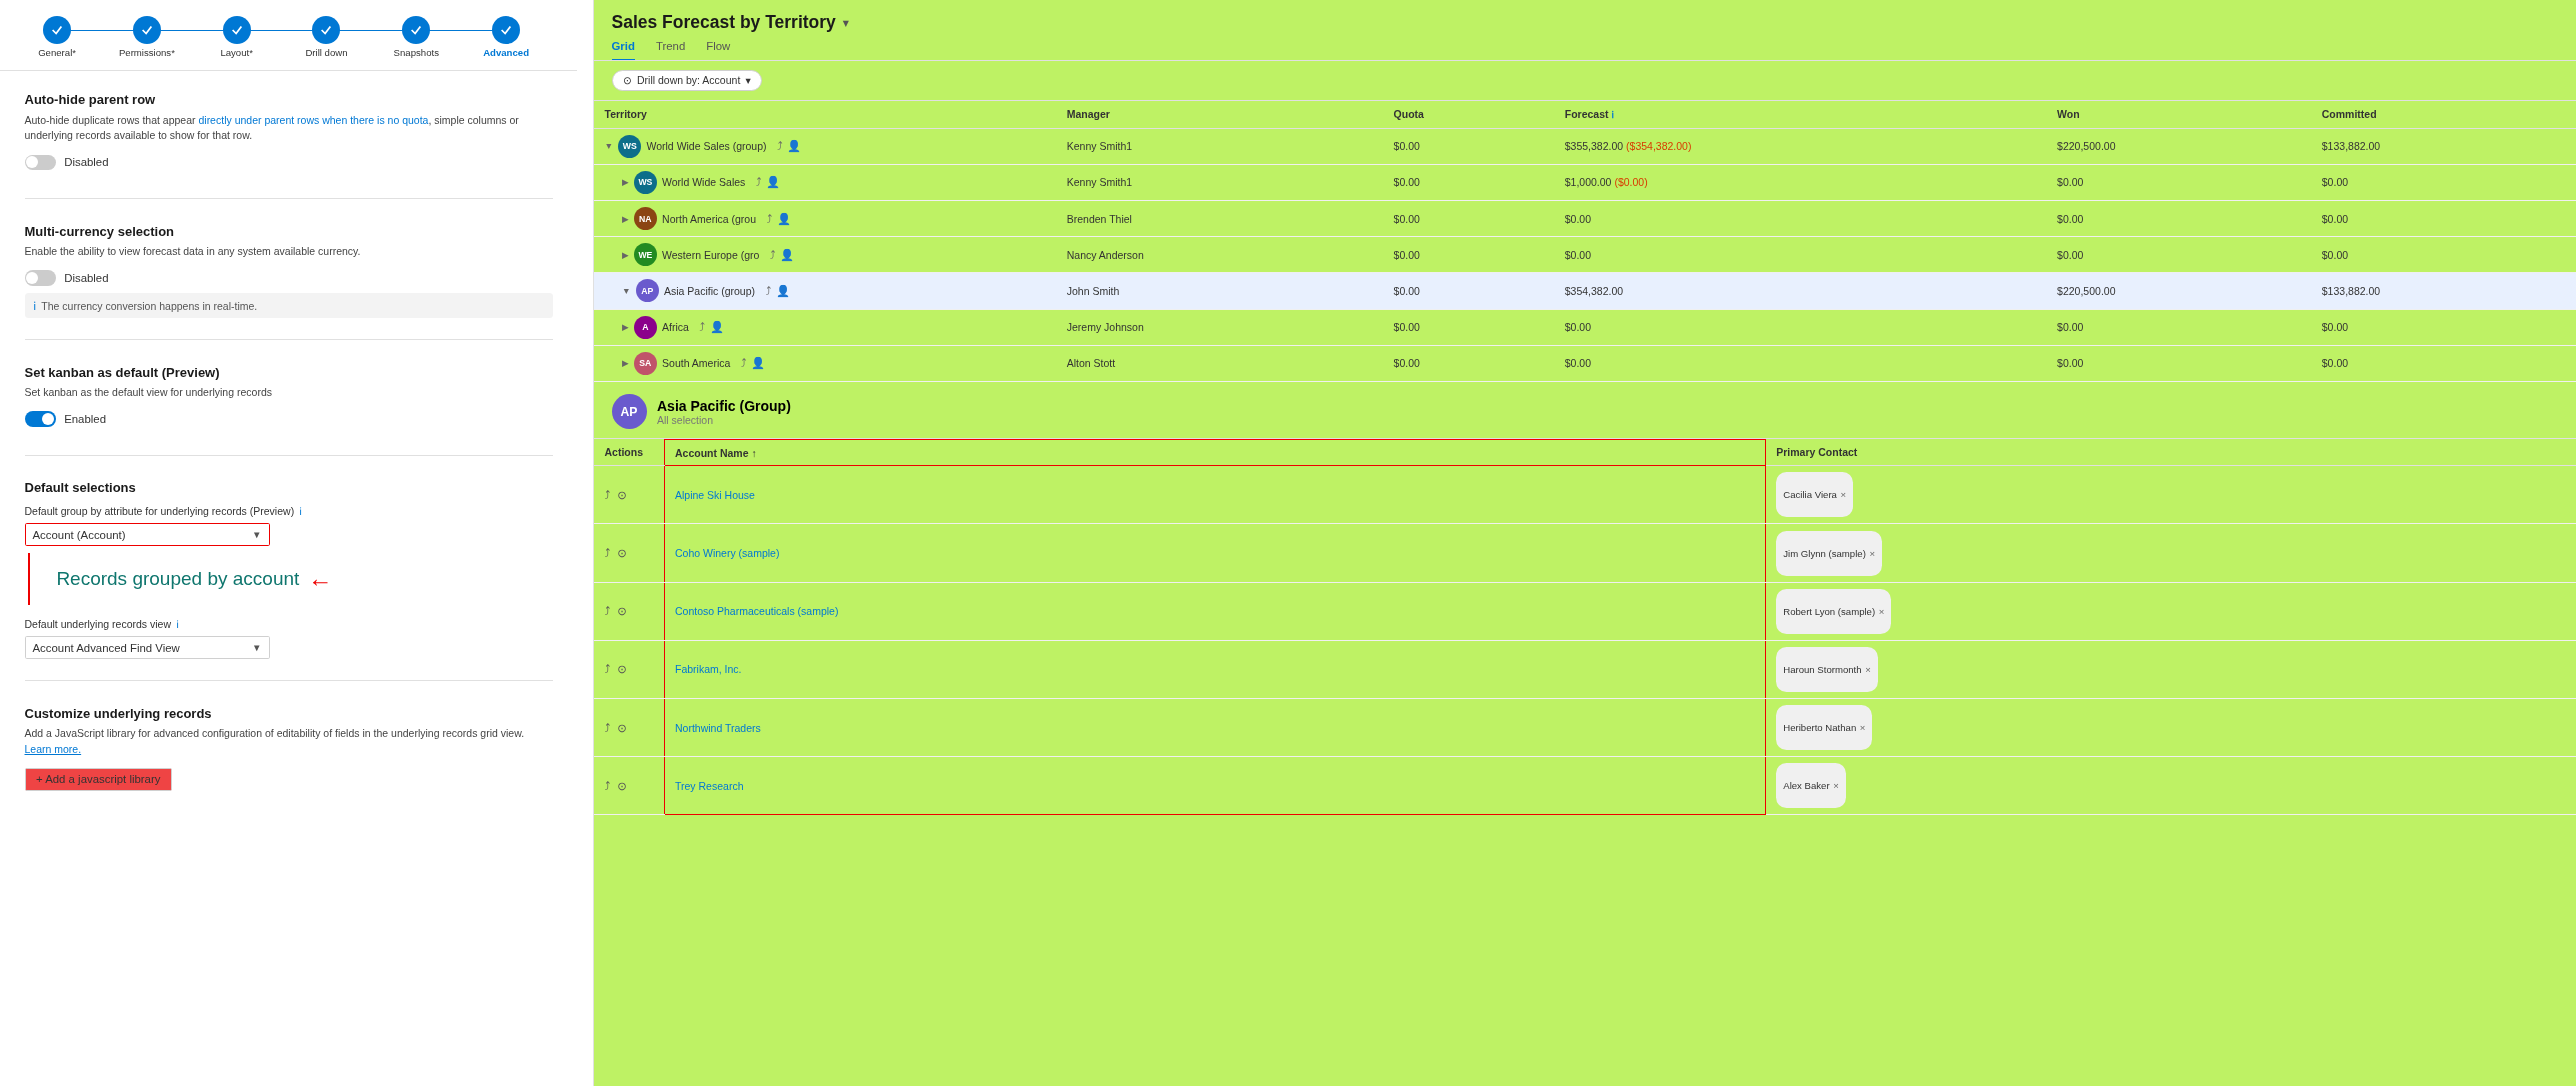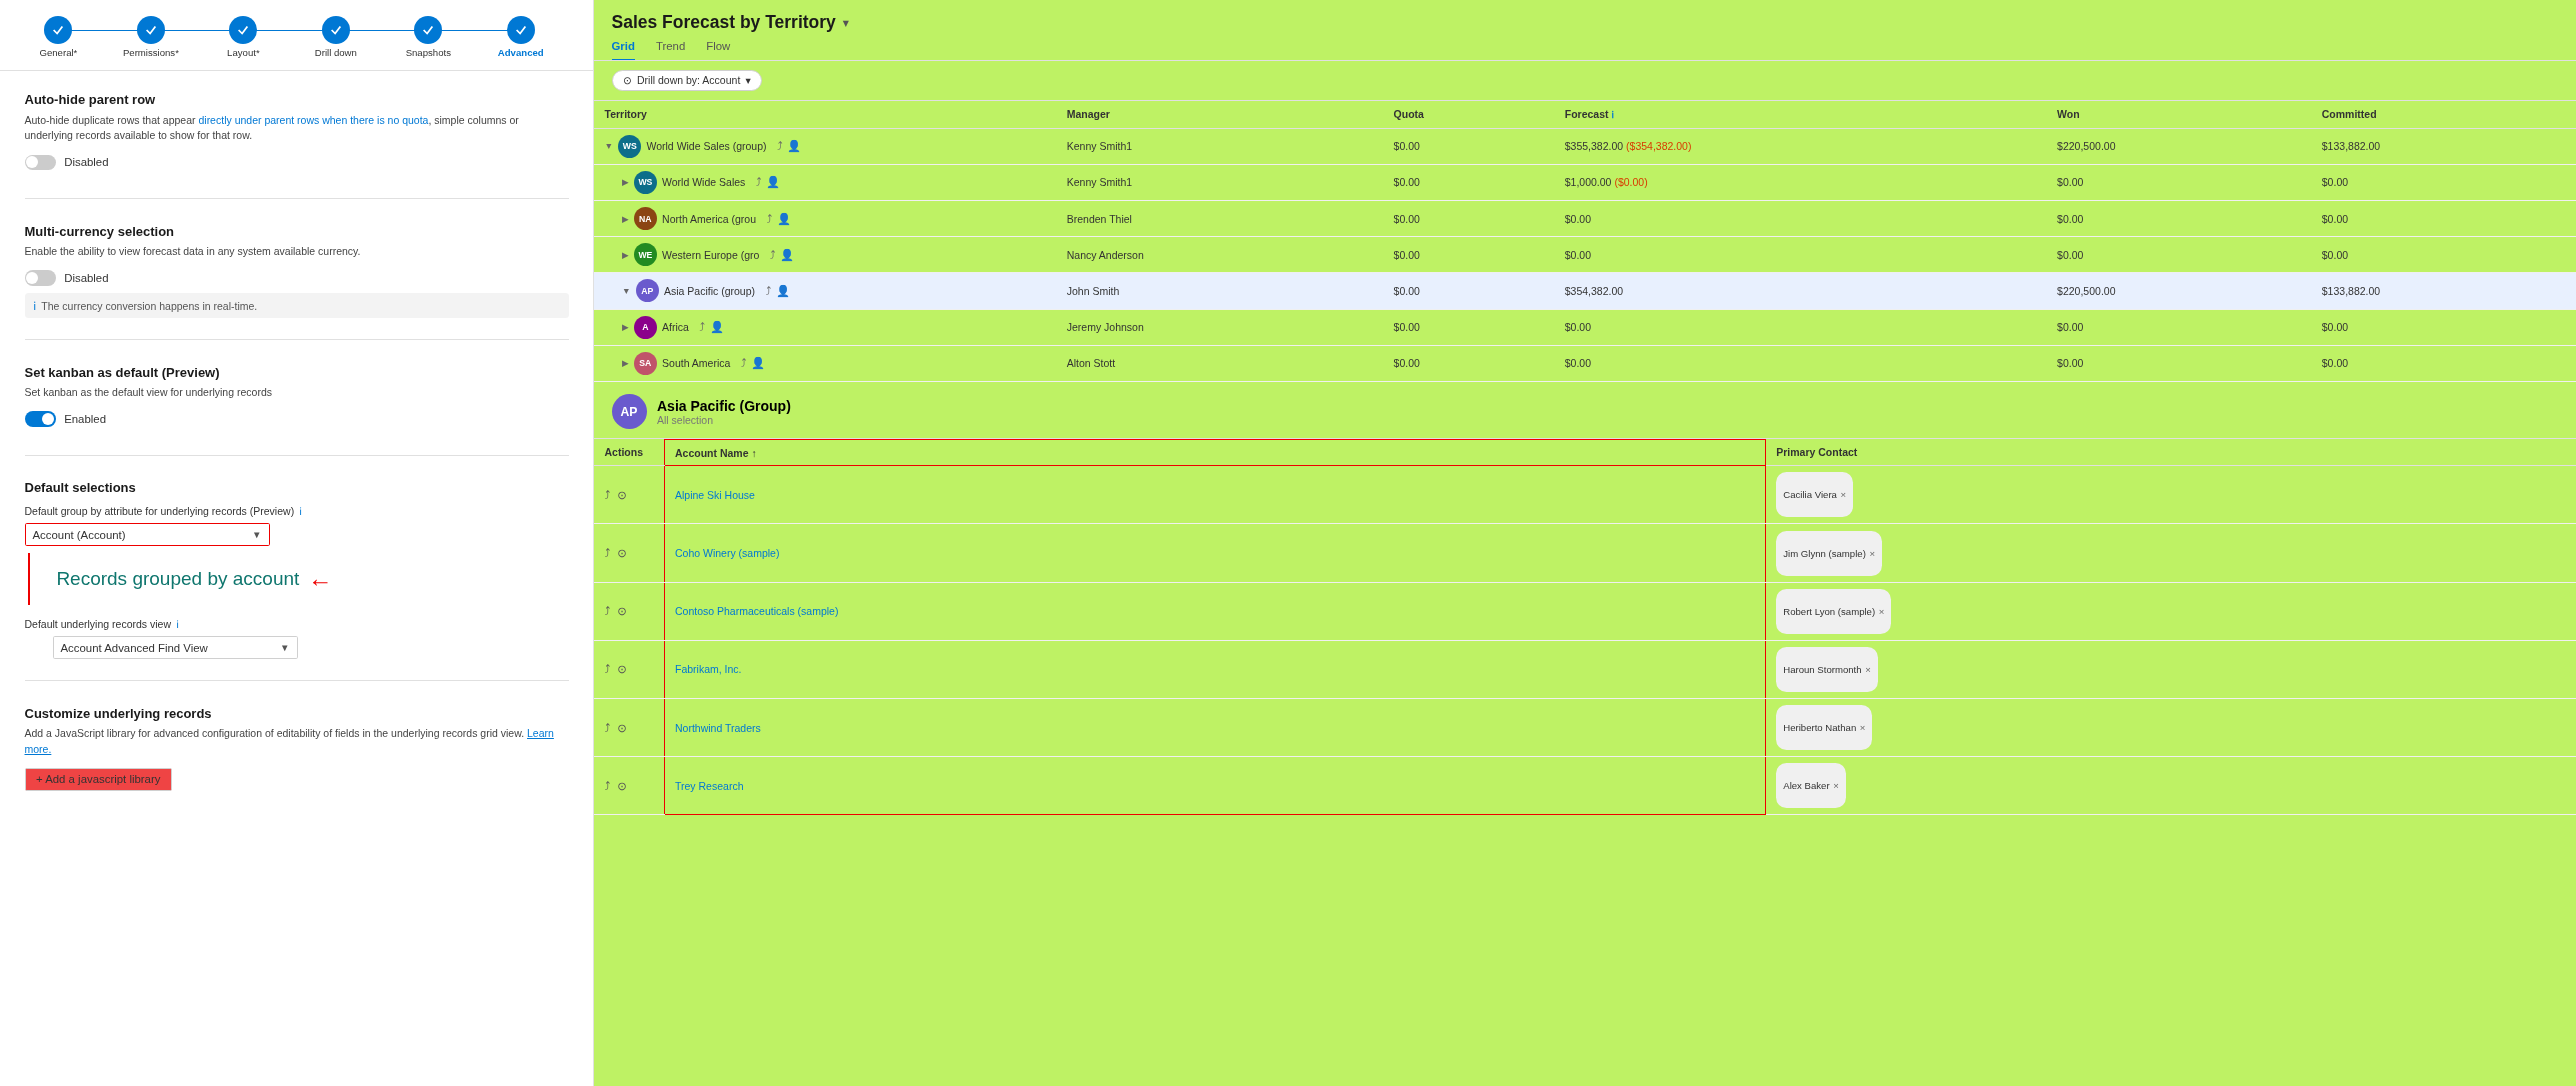--- a/index.html
+++ b/index.html
@@ -4,21 +4,21 @@
   <style>
     * { box-sizing: border-box; margin: 0; padding: 0; }
     body { font-family: 'Segoe UI', sans-serif; font-size: 11.4px; background: #fff; display: flex; height: 100vh; overflow: hidden; }
 
     
     .left-panel {
       width: 594px;
       min-width: 594px;
       border-right: 0.9px solid #e0e0e0;
       overflow-y: auto;
-      padding: 0 0 35px 0;
+      padding: 0 16px 35px 0;
     }
 
     
     .wizard-steps {
       display: flex;
       align-items: center;
       padding: 15.7px 26px 12.2px 12.2px;
       border-bottom: 0.9px solid #e0e0e0;
       gap: 0;
     }
@@ -147,21 +147,21 @@
       padding: 4.4px 7px;
       font-size: 11.4px;
       display: flex;
       align-items: center;
       justify-content: space-between;
       cursor: pointer;
       background: #fff;
       color: #333;
       position: relative;
     }
-    .dropdown-select.normal-border { border-color: #d0d0d0; margin-left: 28px; }
+    .dropdown-select.normal-border { border-color: #d0d0d0; }
     .dropdown-arrow { font-size: 9.6px; color: #555; }
 
     
     .add-button {
       display: flex;
       align-items: center;
       gap: 5.2px;
       border: 0.9px solid #d0d0d0;
       border-radius: 1.7px;
       padding: 4.4px 10.5px;

